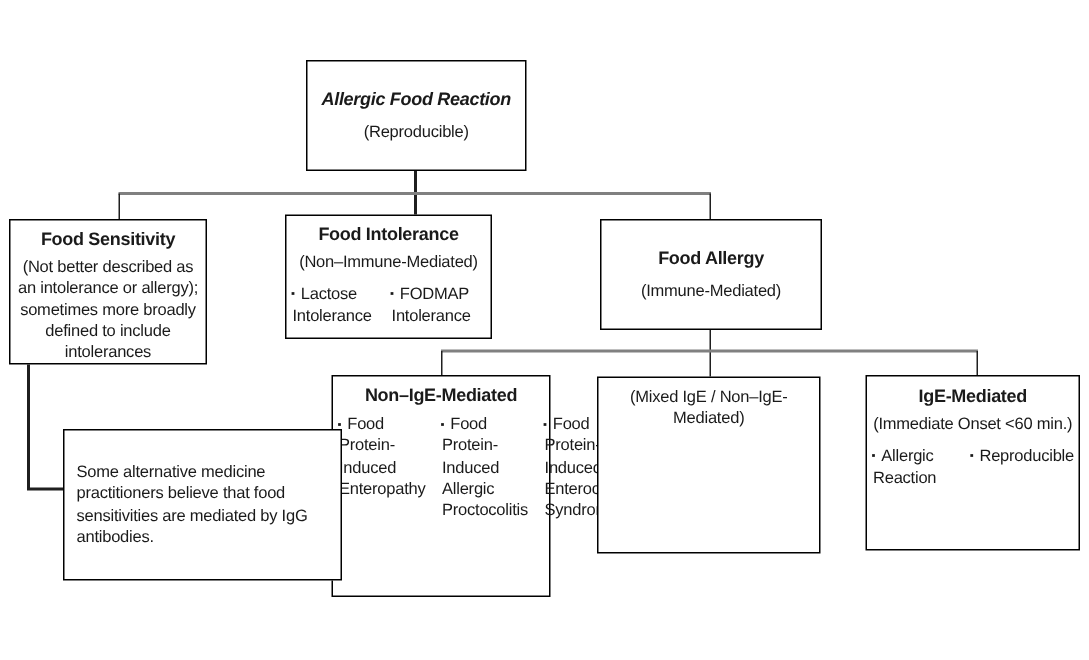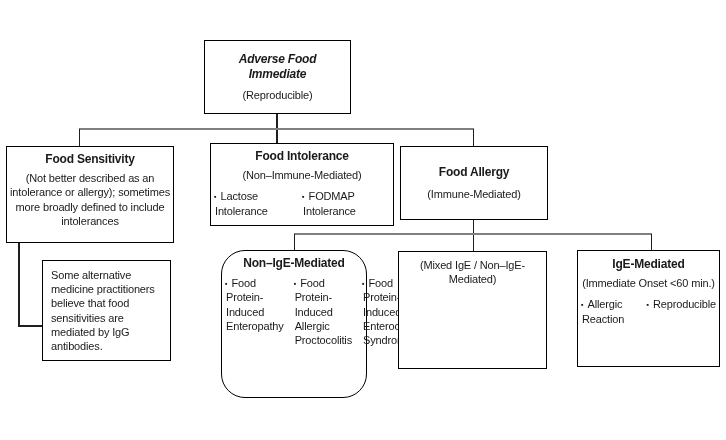--- a/index.html
+++ b/index.html
@@ -82,51 +82,51 @@
   <div class="line v" style="left:472.5px; top:129px; height:18px;"></div>
   <div class="line v" style="left:472.5px; top:219px; height:33px;"></div>
   <div class="line rail" style="left:294px; top:233px; width:358px;"></div>
   <div class="line v" style="left:293.5px; top:234px; height:17px;"></div>
   <div class="line v" style="left:650.5px; top:234px; height:17px;"></div>
   <div class="line v" style="left:18px; top:241px; height:85px;"></div>
   <div class="line h" style="left:18px; top:325px; width:25px;"></div>
 
   <div class="node" style="left:204px; top:40px; width:147px; height:74px;">
     <div class="centercol">
-      <div class="title root-title">Adverse Food Immediate</div>
+      <div class="title root-title">Allergic Food Reaction</div>
       <div class="subtitle">(Reproducible)</div>
     </div>
   </div>
 
-  <div class="node" style="left:6px; top:146px; width:168px; height:97px;">
+  <div class="node" style="left:6px; top:146px; width:132px; height:97px;">
     <div class="topcol" style="padding-top:5px;">
       <div class="title">Food Sensitivity</div>
       <div class="subtitle">(Not better described as an intolerance or allergy); sometimes more broadly defined to include intolerances</div>
     </div>
   </div>
 
-  <div class="node" style="left:210px; top:143px; width:184px; height:83px;">
+  <div class="node" style="left:190px; top:143px; width:138px; height:83px;">
     <div class="topcol" style="padding-top:5px;">
       <div class="title">Food Intolerance</div>
       <div class="subtitle">(Non–Immune-Mediated)</div>
       <div class="bullets">
         <div class="bi"><span class="b">▪</span><span>Lactose Intolerance</span></div>
         <div class="bi"><span class="b">▪</span><span>FODMAP Intolerance</span></div>
       </div>
     </div>
   </div>
 
   <div class="node" style="left:400px; top:146px; width:148px; height:74px;">
     <div class="centercol">
       <div class="title">Food Allergy</div>
       <div class="subtitle">(Immune-Mediated)</div>
     </div>
   </div>
 
-  <div class="node" style="left:221px; top:250px; width:146px; height:148px;border-radius:24px;">
+  <div class="node" style="left:221px; top:250px; width:146px; height:148px;">
     <div class="topcol" style="padding-top:5px;">
       <div class="title">Non–IgE-Mediated</div>
       <div class="bullets" style="gap:10px; margin-top:1px;">
         <div class="bi"><span class="b">▪</span><span>Food Protein-Induced Enteropathy</span></div>
         <div class="bi"><span class="b">▪</span><span>Food Protein-Induced Allergic Proctocolitis</span></div>
         <div class="bi"><span class="b">▪</span><span>Food Protein-Induced Enterocolitis Syndrome</span></div>
       </div>
     </div>
   </div>
 
@@ -142,17 +142,17 @@
     <div class="topcol" style="padding-top:6px;">
       <div class="title">IgE-Mediated</div>
       <div class="subtitle">(Immediate Onset &lt;60 min.)</div>
       <div class="bullets" style="gap:9px;">
         <div class="bi"><span class="b">▪</span><span>Allergic Reaction</span></div>
         <div class="bi"><span class="b">▪</span><span>Reproducible</span></div>
       </div>
     </div>
   </div>
 
-  <div class="node" style="left:42px; top:260px; width:129px; height:101px;">
+  <div class="node" style="left:42px; top:286px; width:186px; height:101px;">
     <div class="note-body">Some alternative medicine practitioners believe that food sensitivities are mediated by IgG antibodies.</div>
   </div>
 
 </div>
 
 </body></html>

